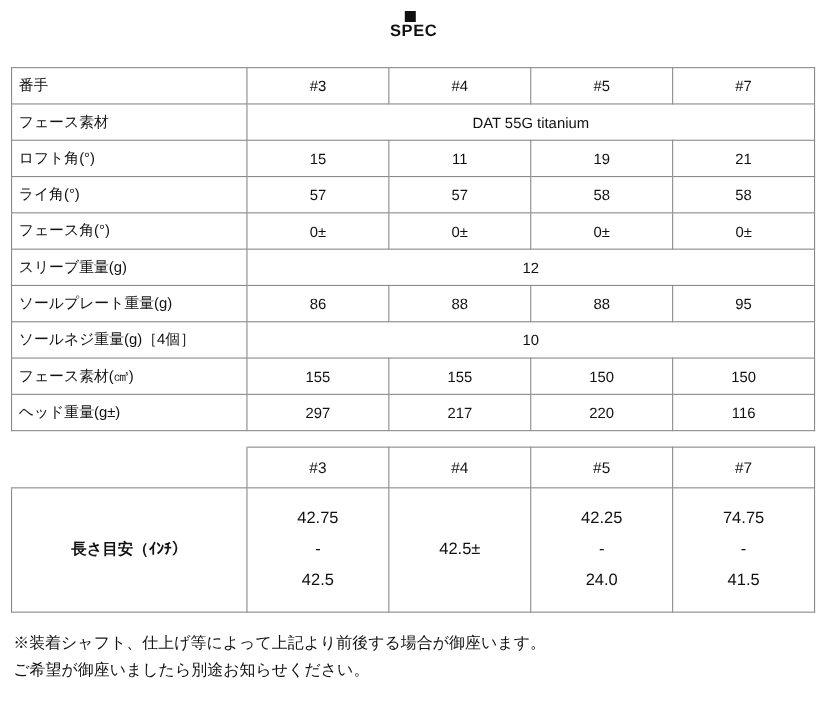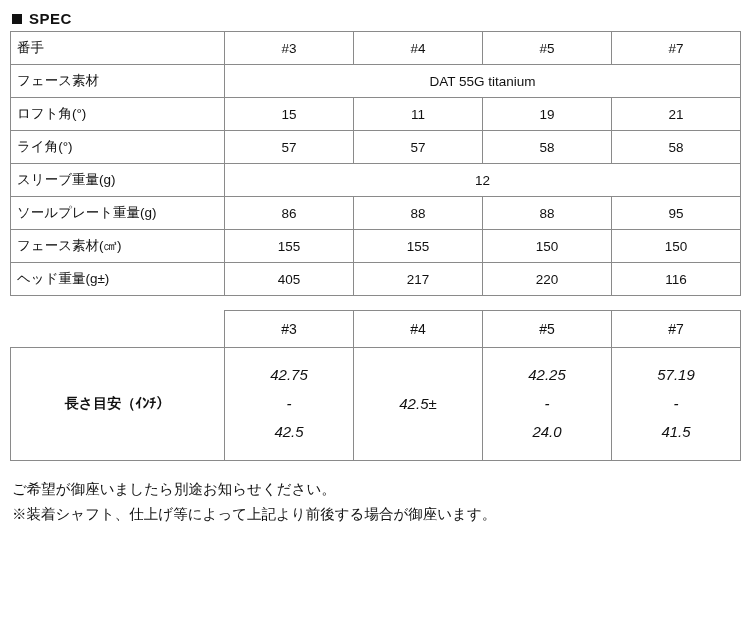--- a/index.html
+++ b/index.html
@@ -20,22 +20,23 @@
     box-sizing: border-box;
     padding: 8px 10px 0 10px;
     position: relative;
   }
   .spec-heading {
     display: flex;
     align-items: center;
     font-size: 15px;
     font-weight: bold;
     letter-spacing: 0.5px;
-    margin: 2px 0 4px 2px;
-    color: #111111;
+    margin: 2px 0 24px 2px;
+    color: #111111;
+    flex-direction: column;
   }
   .spec-heading .sq {
     display: inline-block;
     width: 10px;
     height: 10px;
     background: #111111;
     margin-right: 7px;
   }
   table.spec {
     border-collapse: collapse;
@@ -86,21 +87,20 @@
     border-bottom: 1px solid #8a8a8a;
   }
   table.len td.rowlabel {
     font-size: 14px;
     font-weight: bold;
   }
   table.len td.cell {
     height: 110px;
     line-height: 1.9;
     font-size: 15px;
-    font-style: italic;
   }
   table.len td.cell .l { display: block; }
   .notes {
     margin-top: 16px;
     font-size: 14.5px;
     line-height: 1.75;
     color: #111111;
     padding-left: 2px;
   }
 </style>
@@ -142,40 +142,51 @@
         <td>21</td>
       </tr>
       <tr>
         <td class="label">ライ角(°)</td>
         <td>57</td>
         <td>57</td>
         <td>58</td>
         <td>58</td>
       </tr>
       <tr>
+        <td class="label">フェース角(°)</td>
+        <td>0±</td>
+        <td>0±</td>
+        <td>0±</td>
+        <td>0±</td>
+      </tr>
+      <tr>
         <td class="label">スリーブ重量(g)</td>
         <td colspan="4">12</td>
       </tr>
       <tr>
         <td class="label">ソールプレート重量(g)</td>
         <td>86</td>
         <td>88</td>
         <td>88</td>
         <td>95</td>
       </tr>
       <tr>
+        <td class="label">ソールネジ重量(g)［4個］</td>
+        <td colspan="4">10</td>
+      </tr>
+      <tr>
         <td class="label">フェース素材(㎤)</td>
         <td>155</td>
         <td>155</td>
         <td>150</td>
         <td>150</td>
       </tr>
       <tr>
         <td class="label">ヘッド重量(g±)</td>
-        <td>405</td>
+        <td>297</td>
         <td>217</td>
         <td>220</td>
         <td>116</td>
       </tr>
     </tbody>
   </table>
 
   <table class="len">
     <colgroup>
       <col class="c0">
@@ -201,26 +212,26 @@
         </td>
         <td class="cell">
           <span class="l">42.5±</span>
         </td>
         <td class="cell">
           <span class="l">42.25</span>
           <span class="l">-</span>
           <span class="l">24.0</span>
         </td>
         <td class="cell">
-          <span class="l">57.19</span>
+          <span class="l">74.75</span>
           <span class="l">-</span>
           <span class="l">41.5</span>
         </td>
       </tr>
     </tbody>
   </table>
 
   <div class="notes">
+    <div>※装着シャフト、仕上げ等によって上記より前後する場合が御座います。</div>
     <div>ご希望が御座いましたら別途お知らせください。</div>
-    <div>※装着シャフト、仕上げ等によって上記より前後する場合が御座います。</div>
   </div>
 
 </div>
 
 </body></html>

